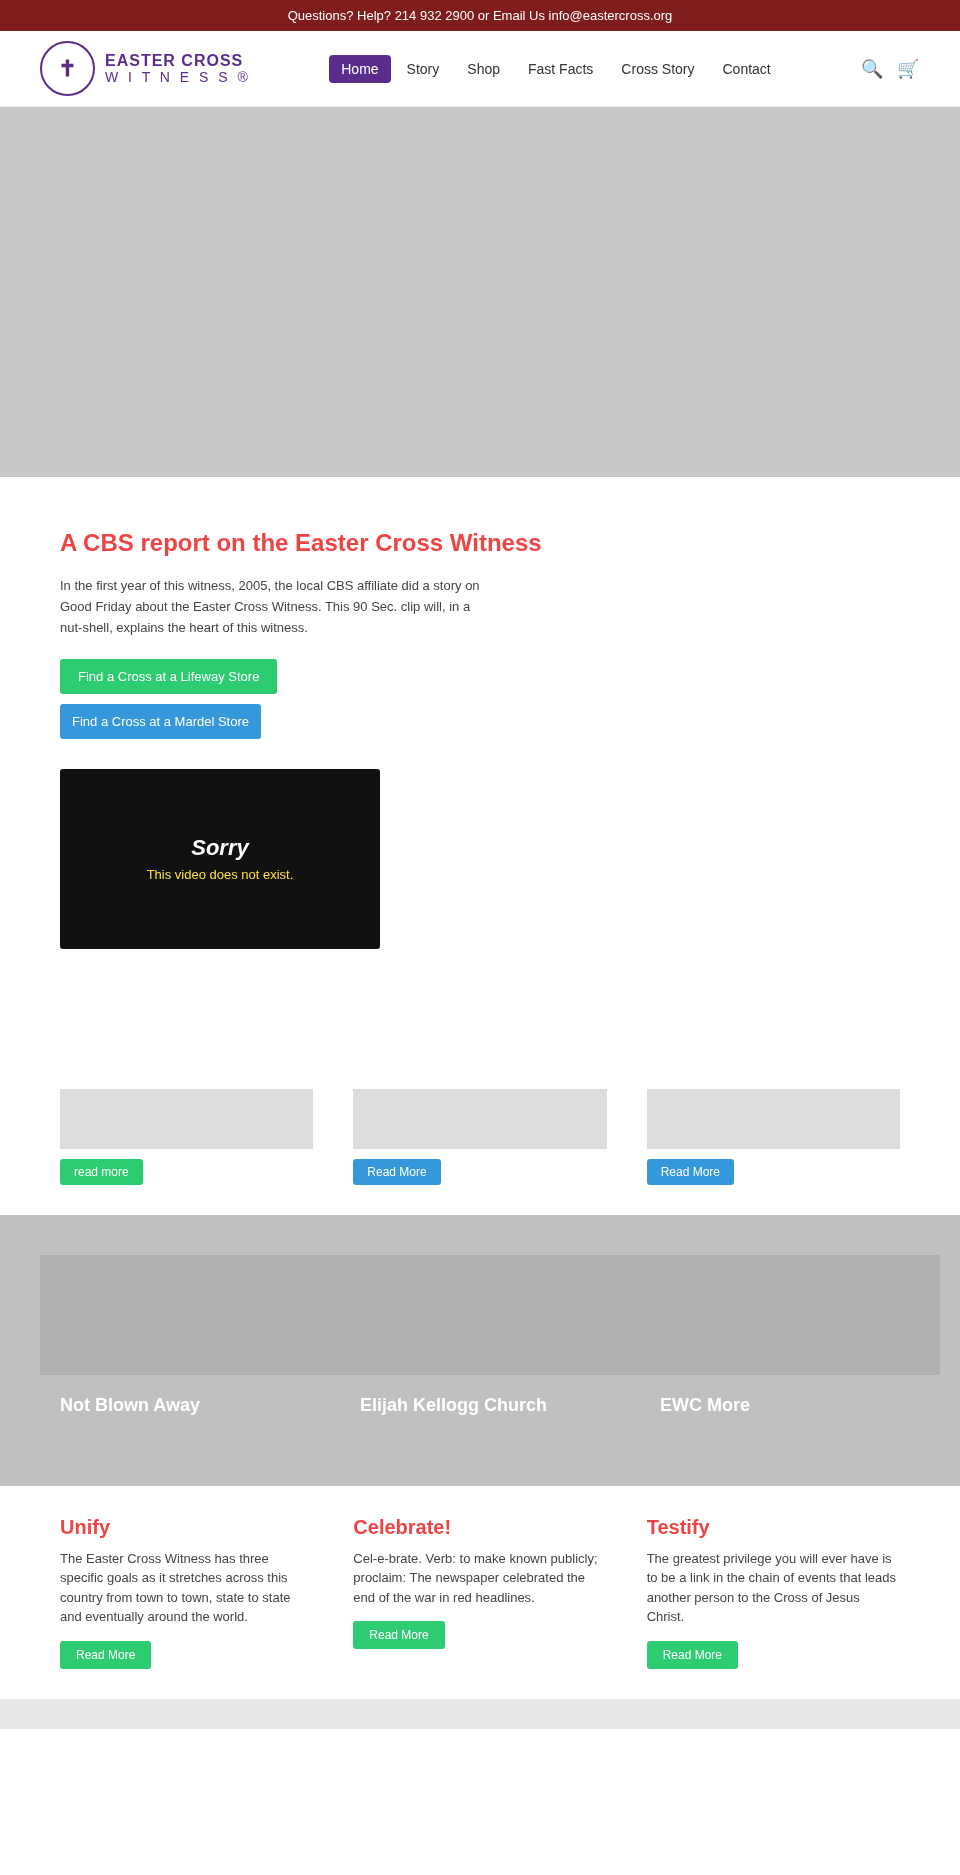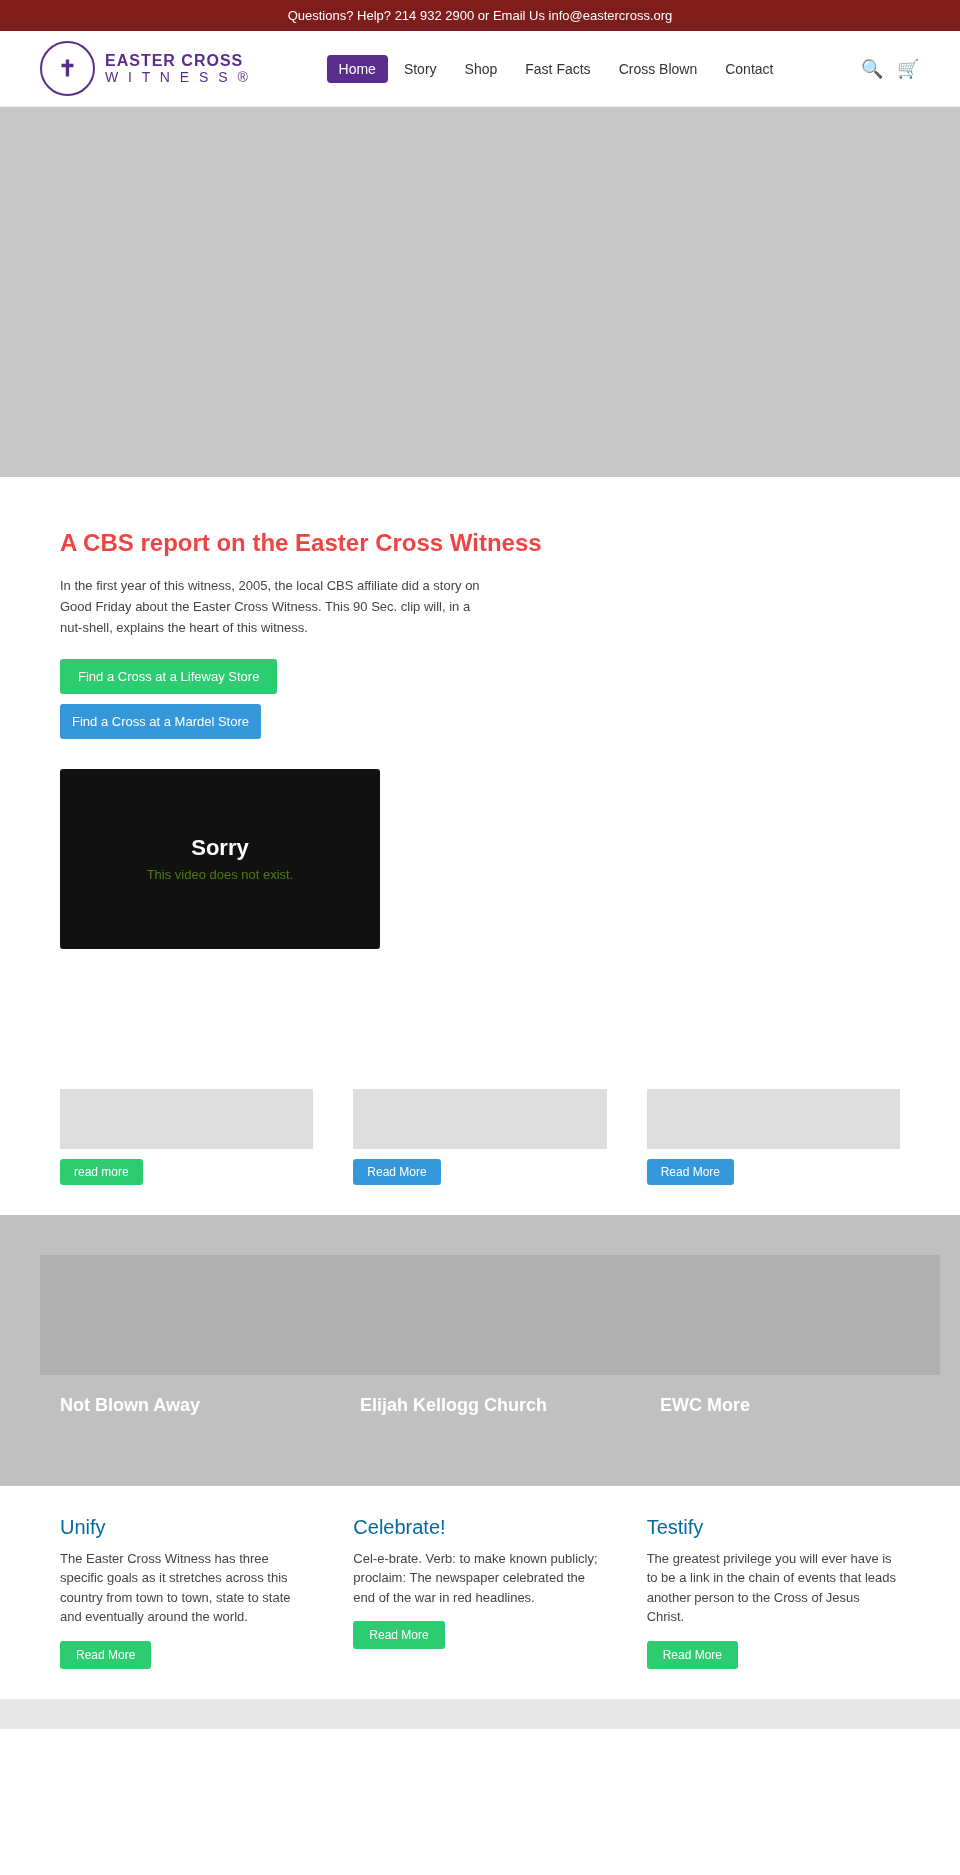--- a/index.html
+++ b/index.html
@@ -148,23 +148,24 @@
       align-items: center;
       justify-content: center;
       border-radius: 3px;
       margin-top: 10px;
     }
     .video-sorry {
       color: #fff;
       font-size: 22px;
       font-weight: bold;
       margin-bottom: 6px;
+      font-style: italic;
     }
     .video-msg {
-      color: #4d7c0f;
+      color: #fde047;
       font-size: 13px;
     }
 
     
     .cards-spacer {
       height: 100px;
       background: #fff;
     }
     .cards-row {
       display: flex;
@@ -216,22 +217,22 @@
       gap: 0;
       background: #fff;
       justify-content: space-between;
     }
     .bottom-card {
       flex: 1;
       padding: 0 20px;
     }
     .bottom-card h3 {
       font-size: 20px;
-      color: #0369a1;
-      font-weight: normal;
+      color: #ef4444;
+      font-weight: bold;
       margin-bottom: 10px;
     }
     .bottom-card p {
       font-size: 13px;
       color: #444;
       line-height: 1.5;
       margin-bottom: 14px;
     }
     .btn-readmore {
       background: #2ecc71;
@@ -265,21 +266,21 @@
       <span class="brand-name">EASTER CROSS</span>
       <span class="brand-sub">W I T N E S S ®</span>
     </div>
   </div>
 
   <nav>
     <a href="#" class="active">Home</a>
     <a href="#">Story</a>
     <a href="#">Shop</a>
     <a href="#">Fast Facts</a>
-    <a href="#">Cross Blown</a>
+    <a href="#">Cross Story</a>
     <a href="#">Contact</a>
   </nav>
 
   <div class="header-icons">
     <span>🔍</span>
     <span>🛒</span>
   </div>
 </header>
 
 <div class="hero"></div>

